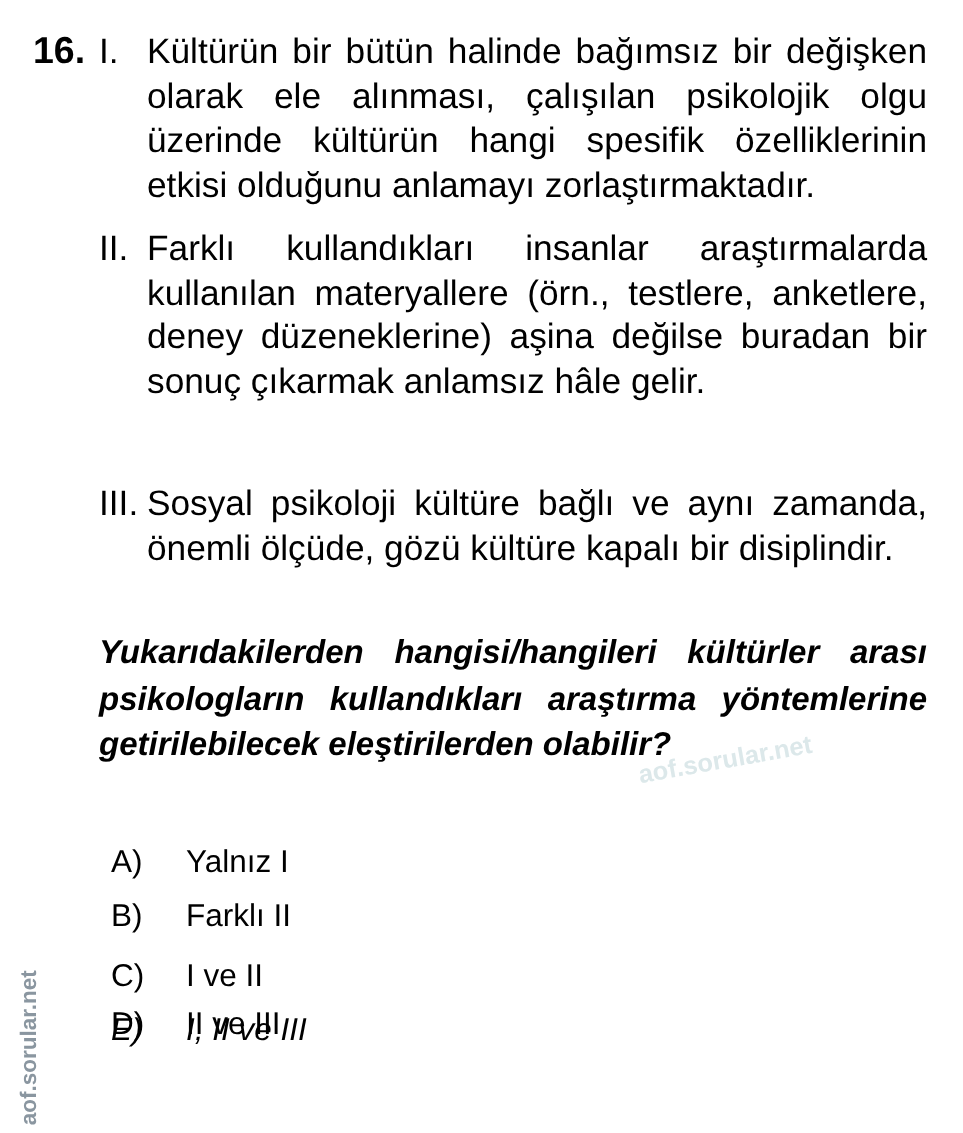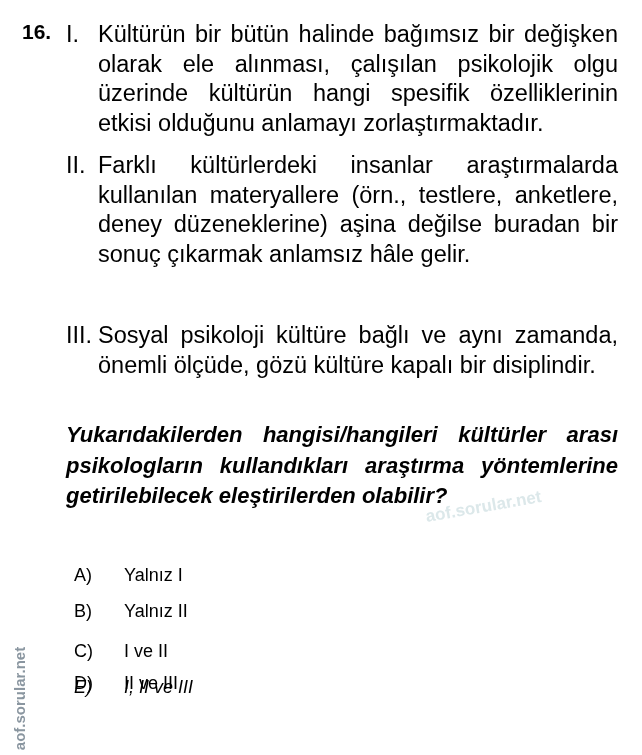--- a/index.html
+++ b/index.html
@@ -1,57 +1,57 @@
 <!DOCTYPE html>
 <html><head>
   <meta charset="utf-8">
   <style>
     html, body { margin: 0; padding: 0; background: #ffffff; }
     body { width: 642px; height: 755px; position: relative; overflow: hidden;
            font-family: "Liberation Sans", sans-serif; color: #000; }
-    .qnum { position: absolute; left: 22px; top: 20px; font-size: 21px; font-weight: bold; }
+    .qnum { position: absolute; left: 22px; top: 20px; font-size: 25px; font-weight: bold; }
     .item { position: absolute; left: 66px; width: 552px; font-size: 23.5px; line-height: 29.5px; }
     .roman { position: absolute; left: 0; top: 0; }
     .itext { margin-left: 32px; text-align: justify; text-align-last: left; }
     .stem { position: absolute; left: 66px; top: 420px; width: 552px; font-size: 22px;
             line-height: 30.5px; font-weight: bold; text-align: justify; text-align-last: left; font-style: italic; }
-    .opt { position: absolute; left: 74px; font-size: 18px; line-height: 30px; }
+    .opt { position: absolute; left: 74px; font-size: 21px; line-height: 30px; }
     .opt .letter { display: inline-block; width: 50px; }
     .wm-side { position: absolute; left: -32px; top: 690px; transform: rotate(-90deg);
                font-size: 15px; font-weight: bold; color: #8a96a0; }
     .wm-center { position: absolute; left: 425px; top: 497px; transform: rotate(-10deg);
                  font-size: 17px; font-weight: bold; color: #dce8ea; }
   </style>
 </head>
 <body>
 
 <div class="qnum">16.</div>
 
 <div class="item" style="top:20px;">
   <span class="roman">I.</span>
   <div class="itext">Kültürün bir bütün halinde bağımsız bir değişken olarak ele alınması, çalışılan psikolojik olgu üzerinde kültürün hangi spesifik özelliklerinin etkisi olduğunu anlamayı zorlaştırmaktadır.</div>
 </div>
 
 <div class="item" style="top:151px;">
   <span class="roman">II.</span>
-  <div class="itext">Farklı kültürlerdeki insanlar araştırmalarda kullanılan materyallere (örn., testlere, anketlere, deney düzeneklerine) aşina değilse buradan bir sonuç çıkarmak anlamsız hâle gelir.</div>
+  <div class="itext">Farklı kullandıkları insanlar araştırmalarda kullanılan materyallere (örn., testlere, anketlere, deney düzeneklerine) aşina değilse buradan bir sonuç çıkarmak anlamsız hâle gelir.</div>
 </div>
 
 <div class="item" style="top:321px;">
   <span class="roman">III.</span>
   <div class="itext">Sosyal psikoloji kültüre bağlı ve aynı zamanda, önemli ölçüde, gözü kültüre kapalı bir disiplindir.</div>
 </div>
 
 <div class="stem">Yukarıdakilerden hangisi/hangileri kültürler arası psikologların kullandıkları araştırma yöntemlerine getirilebilecek eleştirilerden olabilir?</div>
 
 <div class="opt" style="top:560px;">
   <span class="letter">A)</span><span>Yalnız I</span>
 </div>
 <div class="opt" style="top:596px;">
-  <span class="letter">B)</span><span>Yalnız II</span>
+  <span class="letter">B)</span><span>Farklı II</span>
 </div>
 <div class="opt" style="top:636px;">
   <span class="letter">C)</span><span>I ve II</span>
 </div>
 <div class="opt" style="top:668px;">
   <span class="letter">D)</span><span>II ve III</span>
 </div>
 <div class="opt" style="top:672px;font-style:italic;">
   <span class="letter">E)</span><span>I, II ve III</span>
 </div>

